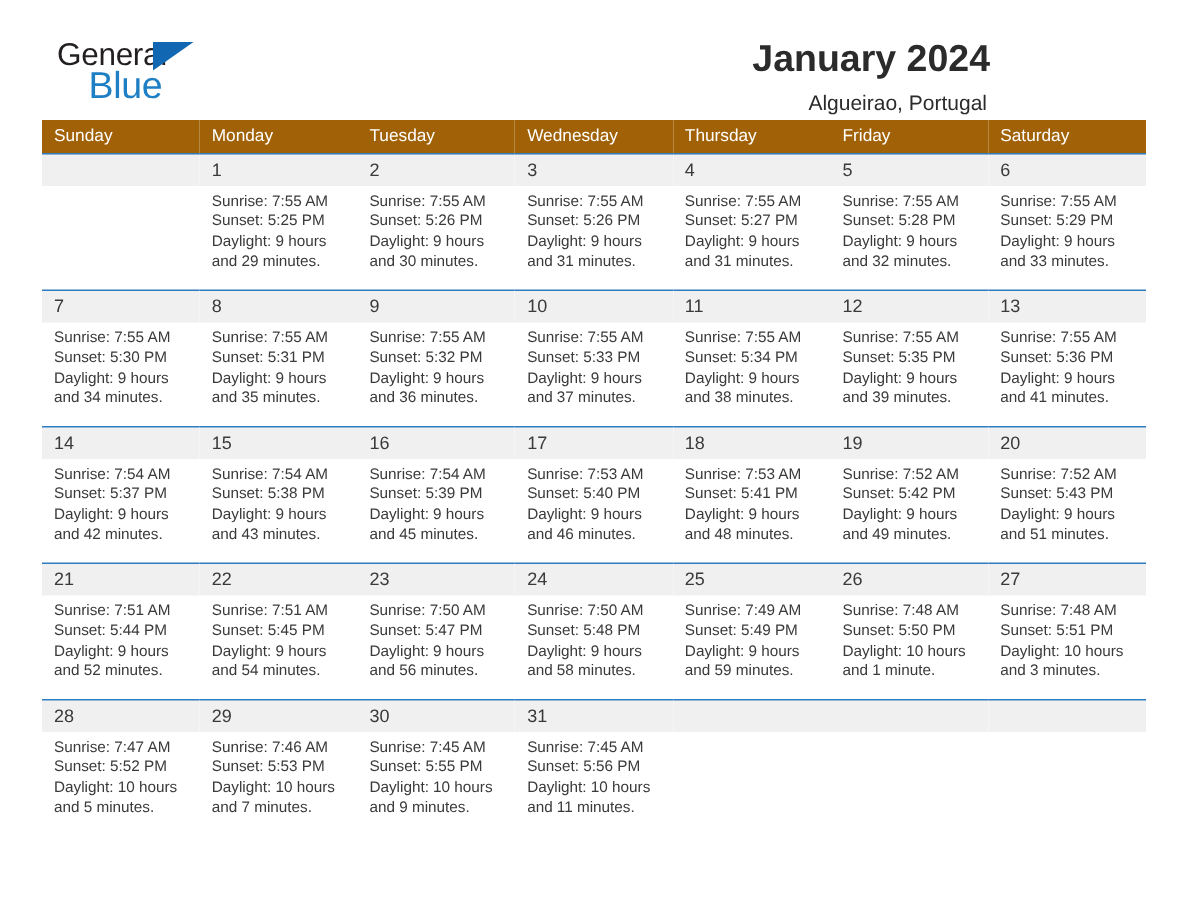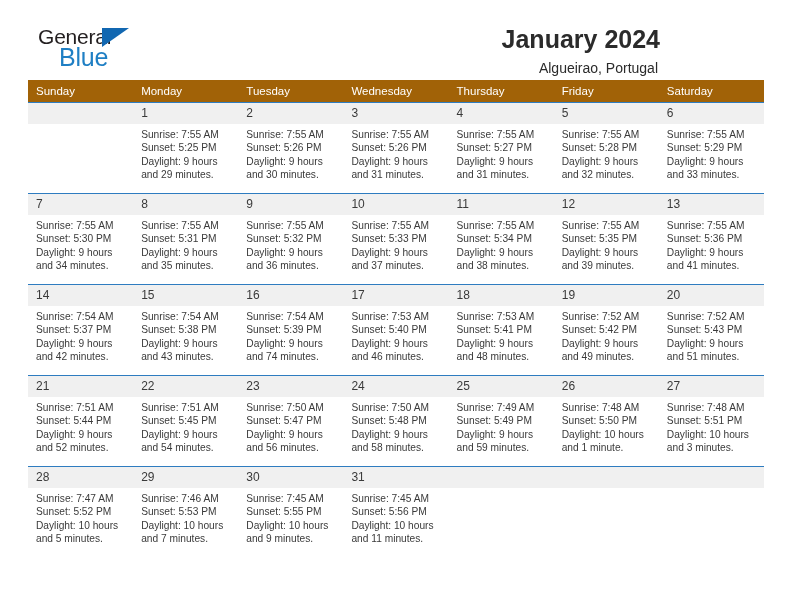--- a/index.html
+++ b/index.html
@@ -313,21 +313,21 @@
               <div class="daylight">Daylight: 9 hours</div>
               <div class="daylight">and 43 minutes.</div>
             </div>
           </td>
           <td>
             <div class="daynum">16</div>
             <div class="cell-body">
               <div>Sunrise: 7:54 AM</div>
               <div>Sunset: 5:39 PM</div>
               <div class="daylight">Daylight: 9 hours</div>
-              <div class="daylight">and 74 minutes.</div>
+              <div class="daylight">and 45 minutes.</div>
             </div>
           </td>
           <td>
             <div class="daynum">17</div>
             <div class="cell-body">
               <div>Sunrise: 7:53 AM</div>
               <div>Sunset: 5:40 PM</div>
               <div class="daylight">Daylight: 9 hours</div>
               <div class="daylight">and 46 minutes.</div>
             </div>

